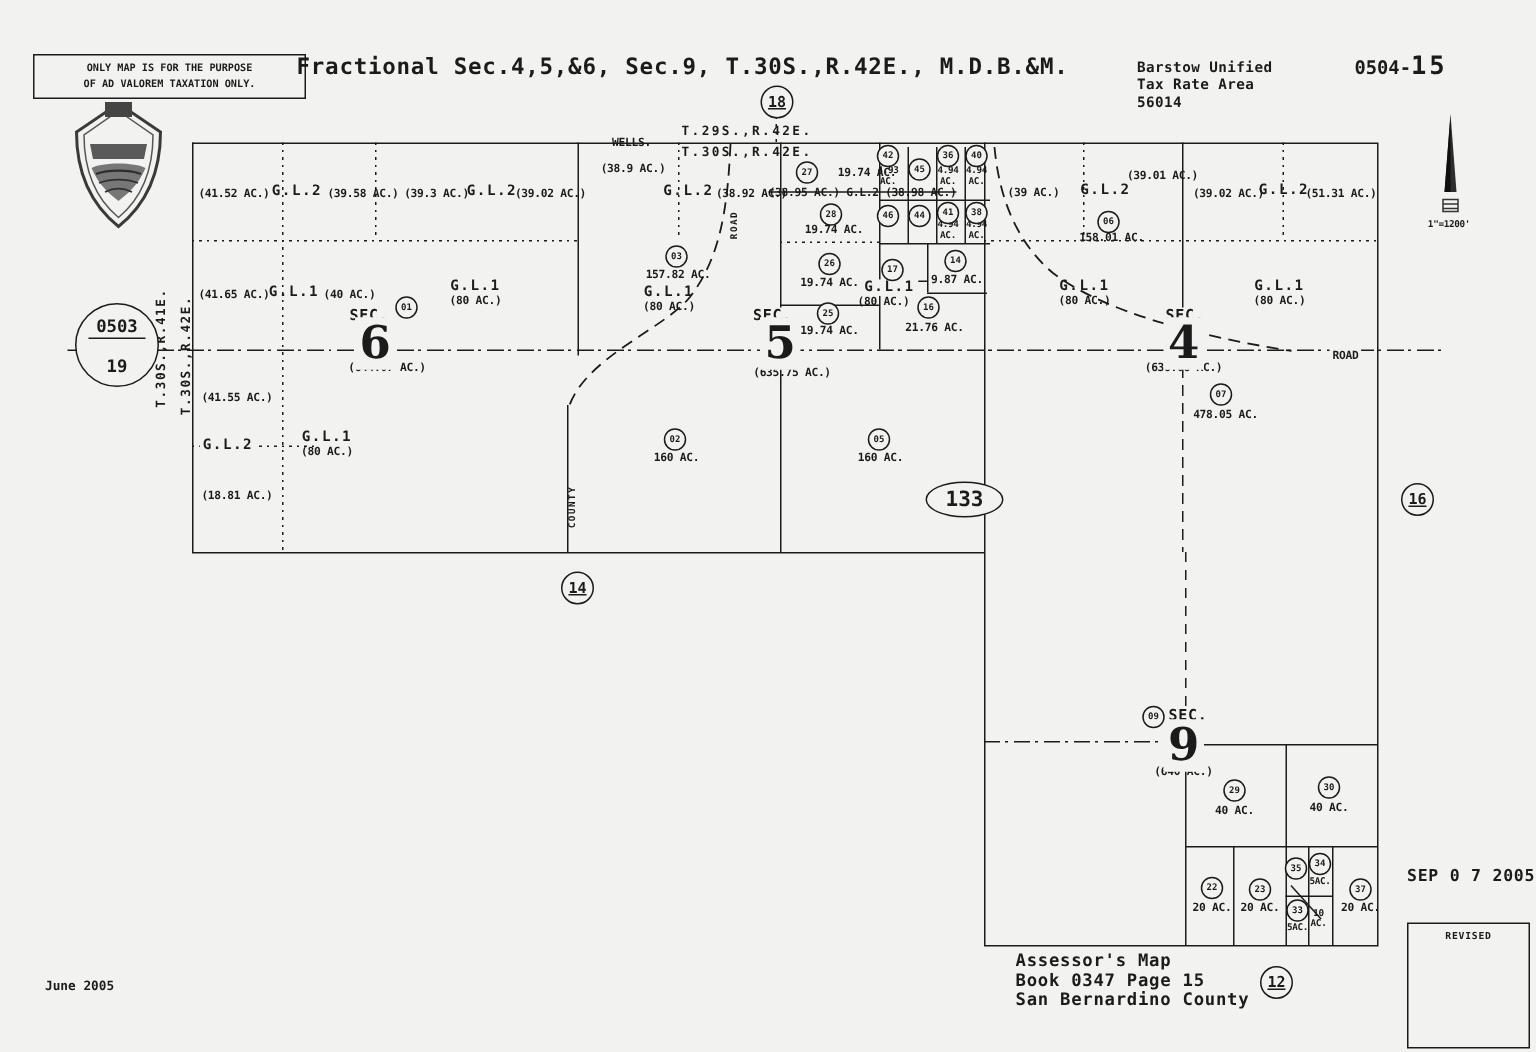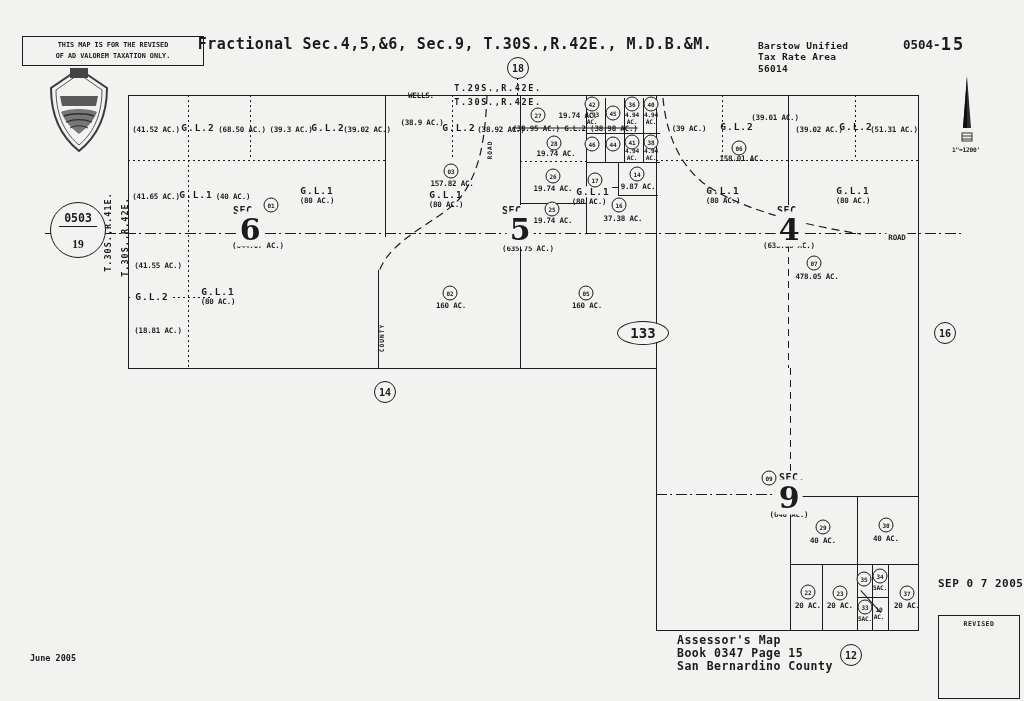--- a/index.html
+++ b/index.html
@@ -27,32 +27,32 @@
   .ann.big{font:700 30px "DejaVu Serif",serif;background:var(--paper);padding:0 3px;z-index:4;}
   .ann.twp{font-size:8.5px;letter-spacing:1.6px;}
   .ann.vert{writing-mode:vertical-rl;transform:translate(-50%,-50%) rotate(180deg);letter-spacing:1px;}
   .ann.strike{text-decoration:line-through;}
   .ann.bgm{background:var(--paper);padding:0 2px;z-index:4;}
   
   .pc{position:absolute;transform:translate(-50%,-50%);width:13px;height:13px;
       border:1px solid var(--ink);border-radius:50%;background:var(--paper);
       display:flex;align-items:center;justify-content:center;
       font:700 6px "DejaVu Sans Mono",monospace;z-index:4;}
-  .pc.pc-big{width:20px;height:20px;font-size:10px;}
+  .pc.pc-big{width:20px;height:20px;font-size:10px;text-decoration:underline;}
   
   .hwy{position:absolute;left:643px;top:333px;transform:translate(-50%,-50%);
        width:50px;height:22px;border:1.6px solid var(--ink);border-radius:50%;
        background:var(--paper);display:flex;align-items:center;justify-content:center;
        font:700 14px "DejaVu Sans Mono",monospace;z-index:5;}
   .refc{position:absolute;left:78px;top:230px;transform:translate(-50%,-50%);
         width:54px;height:54px;border:1.4px solid var(--ink);border-radius:50%;
         background:var(--paper);display:flex;flex-direction:column;align-items:center;
         justify-content:center;font:700 11.5px "DejaVu Sans Mono",monospace;z-index:5;}
   .refc .top{border-bottom:1px solid var(--ink);padding:0 5px 1px;}
-  .refc .bot{padding-top:11px;font-family:Liberation Serif, serif;}
+  .refc .bot{padding-top:11px;}
   .disclaimer{position:absolute;left:22px;top:36px;width:180px;height:28px;
       border:1.5px solid var(--ink);display:flex;flex-direction:column;align-items:center;
       justify-content:center;font:700 6.8px "DejaVu Sans Mono",monospace;line-height:1.55;
       text-align:center;z-index:5;}
   .title{position:absolute;left:455px;top:44px;transform:translate(-50%,-50%);
       font:700 15px "DejaVu Sans Mono",monospace;letter-spacing:.5px;white-space:nowrap;z-index:5;}
   .district{position:absolute;left:758px;top:40px;font:700 9.5px "DejaVu Sans Mono",monospace;
       line-height:1.2;letter-spacing:.3px;z-index:5;}
   .sheetno{position:absolute;left:903px;top:34px;display:flex;align-items:flex-start;z-index:5;}
   .sheetno .pre{font:700 12.5px "DejaVu Sans Mono",monospace;padding-top:3px;}
@@ -66,21 +66,21 @@
       border:1px solid var(--ink);font:700 6.5px "DejaVu Sans Mono",monospace;
       text-align:center;padding-top:4px;box-sizing:border-box;letter-spacing:.5px;z-index:5;}
   .roads{position:absolute;left:0;top:0;z-index:2;}
   .seal{position:absolute;left:48px;top:66px;z-index:5;}
   .narrow{position:absolute;left:952px;top:76px;z-index:5;}
 </style>
 </head>
 <body>
 
 <div class="disclaimer">
-  <div>THIS MAP IS FOR THE REVISED</div>
+  <div>ONLY MAP IS FOR THE PURPOSE</div>
   <div>OF AD VALOREM TAXATION ONLY.</div>
 </div>
 
 <div class="title">Fractional Sec.4,5,&amp;6, Sec.9, T.30S.,R.42E., M.D.B.&amp;M.</div>
 
 <div class="district">
   <div>Barstow Unified</div>
   <div>Tax Rate Area</div>
   <div>56014</div>
 </div>
@@ -137,38 +137,38 @@
 
 <div id="map-layer">
     <div class="ann sm" style="left: 421px; top: 95px;">WELLS.</div>
     <div class="ann twp" style="left: 498px; top: 88px;">T.29S.,R.42E.</div>
     <div class="ann twp" style="left: 498px; top: 102px;">T.30S.,R.42E.</div>
     <div class="ann twp vert" style="left: 108px; top: 232px;">T.30S.,R.41E.</div>
     <div class="ann twp vert" style="left: 125px; top: 237px;">T.30S.,R.42E.</div>
     <div class="ann xs" style="left: 966px; top: 150px;">1"=1200'</div>
     <div class="ann sm" style="left: 156px; top: 129px;">(41.52 AC.)</div>
     <div class="ann gl" style="left: 198px; top: 128px;">G.L.2</div>
-    <div class="ann sm" style="left: 242px; top: 129px;">(68.50 AC.)</div>
+    <div class="ann sm" style="left: 242px; top: 129px;">(39.58 AC.)</div>
     <div class="ann sm" style="left: 291px; top: 129px;">(39.3 AC.)</div>
     <div class="ann gl" style="left: 328px; top: 128px;">G.L.2</div>
     <div class="ann sm" style="left: 367px; top: 129px;">(39.02 AC.)</div>
     <div class="ann sm" style="left: 156px; top: 196px;">(41.65 AC.)</div>
     <div class="ann gl" style="left: 196px; top: 195px;">G.L.1</div>
     <div class="ann sm" style="left: 233px; top: 196px;">(40 AC.)</div>
     <div class="ann gl" style="left: 317px; top: 191px;">G.L.1</div>
     <div class="ann sm" style="left: 317px; top: 200px;">(80 AC.)</div>
     <div class="ann sec" style="left: 246px; top: 211px;">SEC.</div>
     <div class="ann big" style="left: 250px; top: 229px;">6</div>
     <div class="ann sm" style="left: 258px; top: 245px;">(644.07 AC.)</div>
     <div class="ann sm" style="left: 158px; top: 265px;">(41.55 AC.)</div>
     <div class="ann gl bgm" style="left: 152px; top: 297px;">G.L.2</div>
     <div class="ann gl" style="left: 218px; top: 292px;">G.L.1</div>
     <div class="ann sm" style="left: 218px; top: 301px;">(80 AC.)</div>
     <div class="ann sm" style="left: 158px; top: 330px;">(18.81 AC.)</div>
-    <div class="ann sm" style="left: 422px; top: 122px;">(38.9 AC.)</div>
+    <div class="ann sm" style="left: 422px; top: 112px;">(38.9 AC.)</div>
     <div class="ann gl" style="left: 459px; top: 128px;">G.L.2</div>
     <div class="ann sm" style="left: 501px; top: 129px;">(38.92 AC.)</div>
     <div class="ann vert xs" style="left: 490px; top: 150px;">ROAD</div>
     <div class="ann sm" style="left: 452px; top: 183px;">157.82 AC.</div>
     <div class="ann gl" style="left: 446px; top: 195px;">G.L.1</div>
     <div class="ann sm" style="left: 446px; top: 204px;">(80 AC.)</div>
     <div class="ann sec" style="left: 515px; top: 211px;">SEC.</div>
     <div class="ann big" style="left: 520px; top: 229px;">5</div>
     <div class="ann sm" style="left: 528px; top: 248px;">(635.75 AC.)</div>
     <div class="ann sm" style="left: 451px; top: 305px;">160 AC.</div>
@@ -185,21 +185,21 @@
 AC.</div>
     <div class="ann xs" style="left: 651px; top: 118px;">4.94
 AC.</div>
     <div class="ann xs" style="left: 632px; top: 154px;">4.94
 AC.</div>
     <div class="ann xs" style="left: 651px; top: 154px;">4.94
 AC.</div>
     <div class="ann sm" style="left: 638px; top: 186px;">9.87 AC.</div>
     <div class="ann gl bgm" style="left: 593px; top: 192px;">G.L.1</div>
     <div class="ann sm" style="left: 589px; top: 201px;">(80 AC.)</div>
-    <div class="ann sm" style="left: 623px; top: 218px;">37.38 AC.</div>
+    <div class="ann sm" style="left: 623px; top: 218px;">21.76 AC.</div>
     <div class="ann sm" style="left: 689px; top: 128px;">(39 AC.)</div>
     <div class="ann gl" style="left: 737px; top: 127px;">G.L.2</div>
     <div class="ann sm" style="left: 775px; top: 117px;">(39.01 AC.)</div>
     <div class="ann sm" style="left: 819px; top: 129px;">(39.02 AC.)</div>
     <div class="ann gl" style="left: 856px; top: 127px;">G.L.2</div>
     <div class="ann sm" style="left: 894px; top: 129px;">(51.31 AC.)</div>
     <div class="ann sm" style="left: 741px; top: 158px;">158.01 AC.</div>
     <div class="ann gl" style="left: 723px; top: 191px;">G.L.1</div>
     <div class="ann sm" style="left: 723px; top: 200px;">(80 AC.)</div>
     <div class="ann gl" style="left: 853px; top: 191px;">G.L.1</div>

